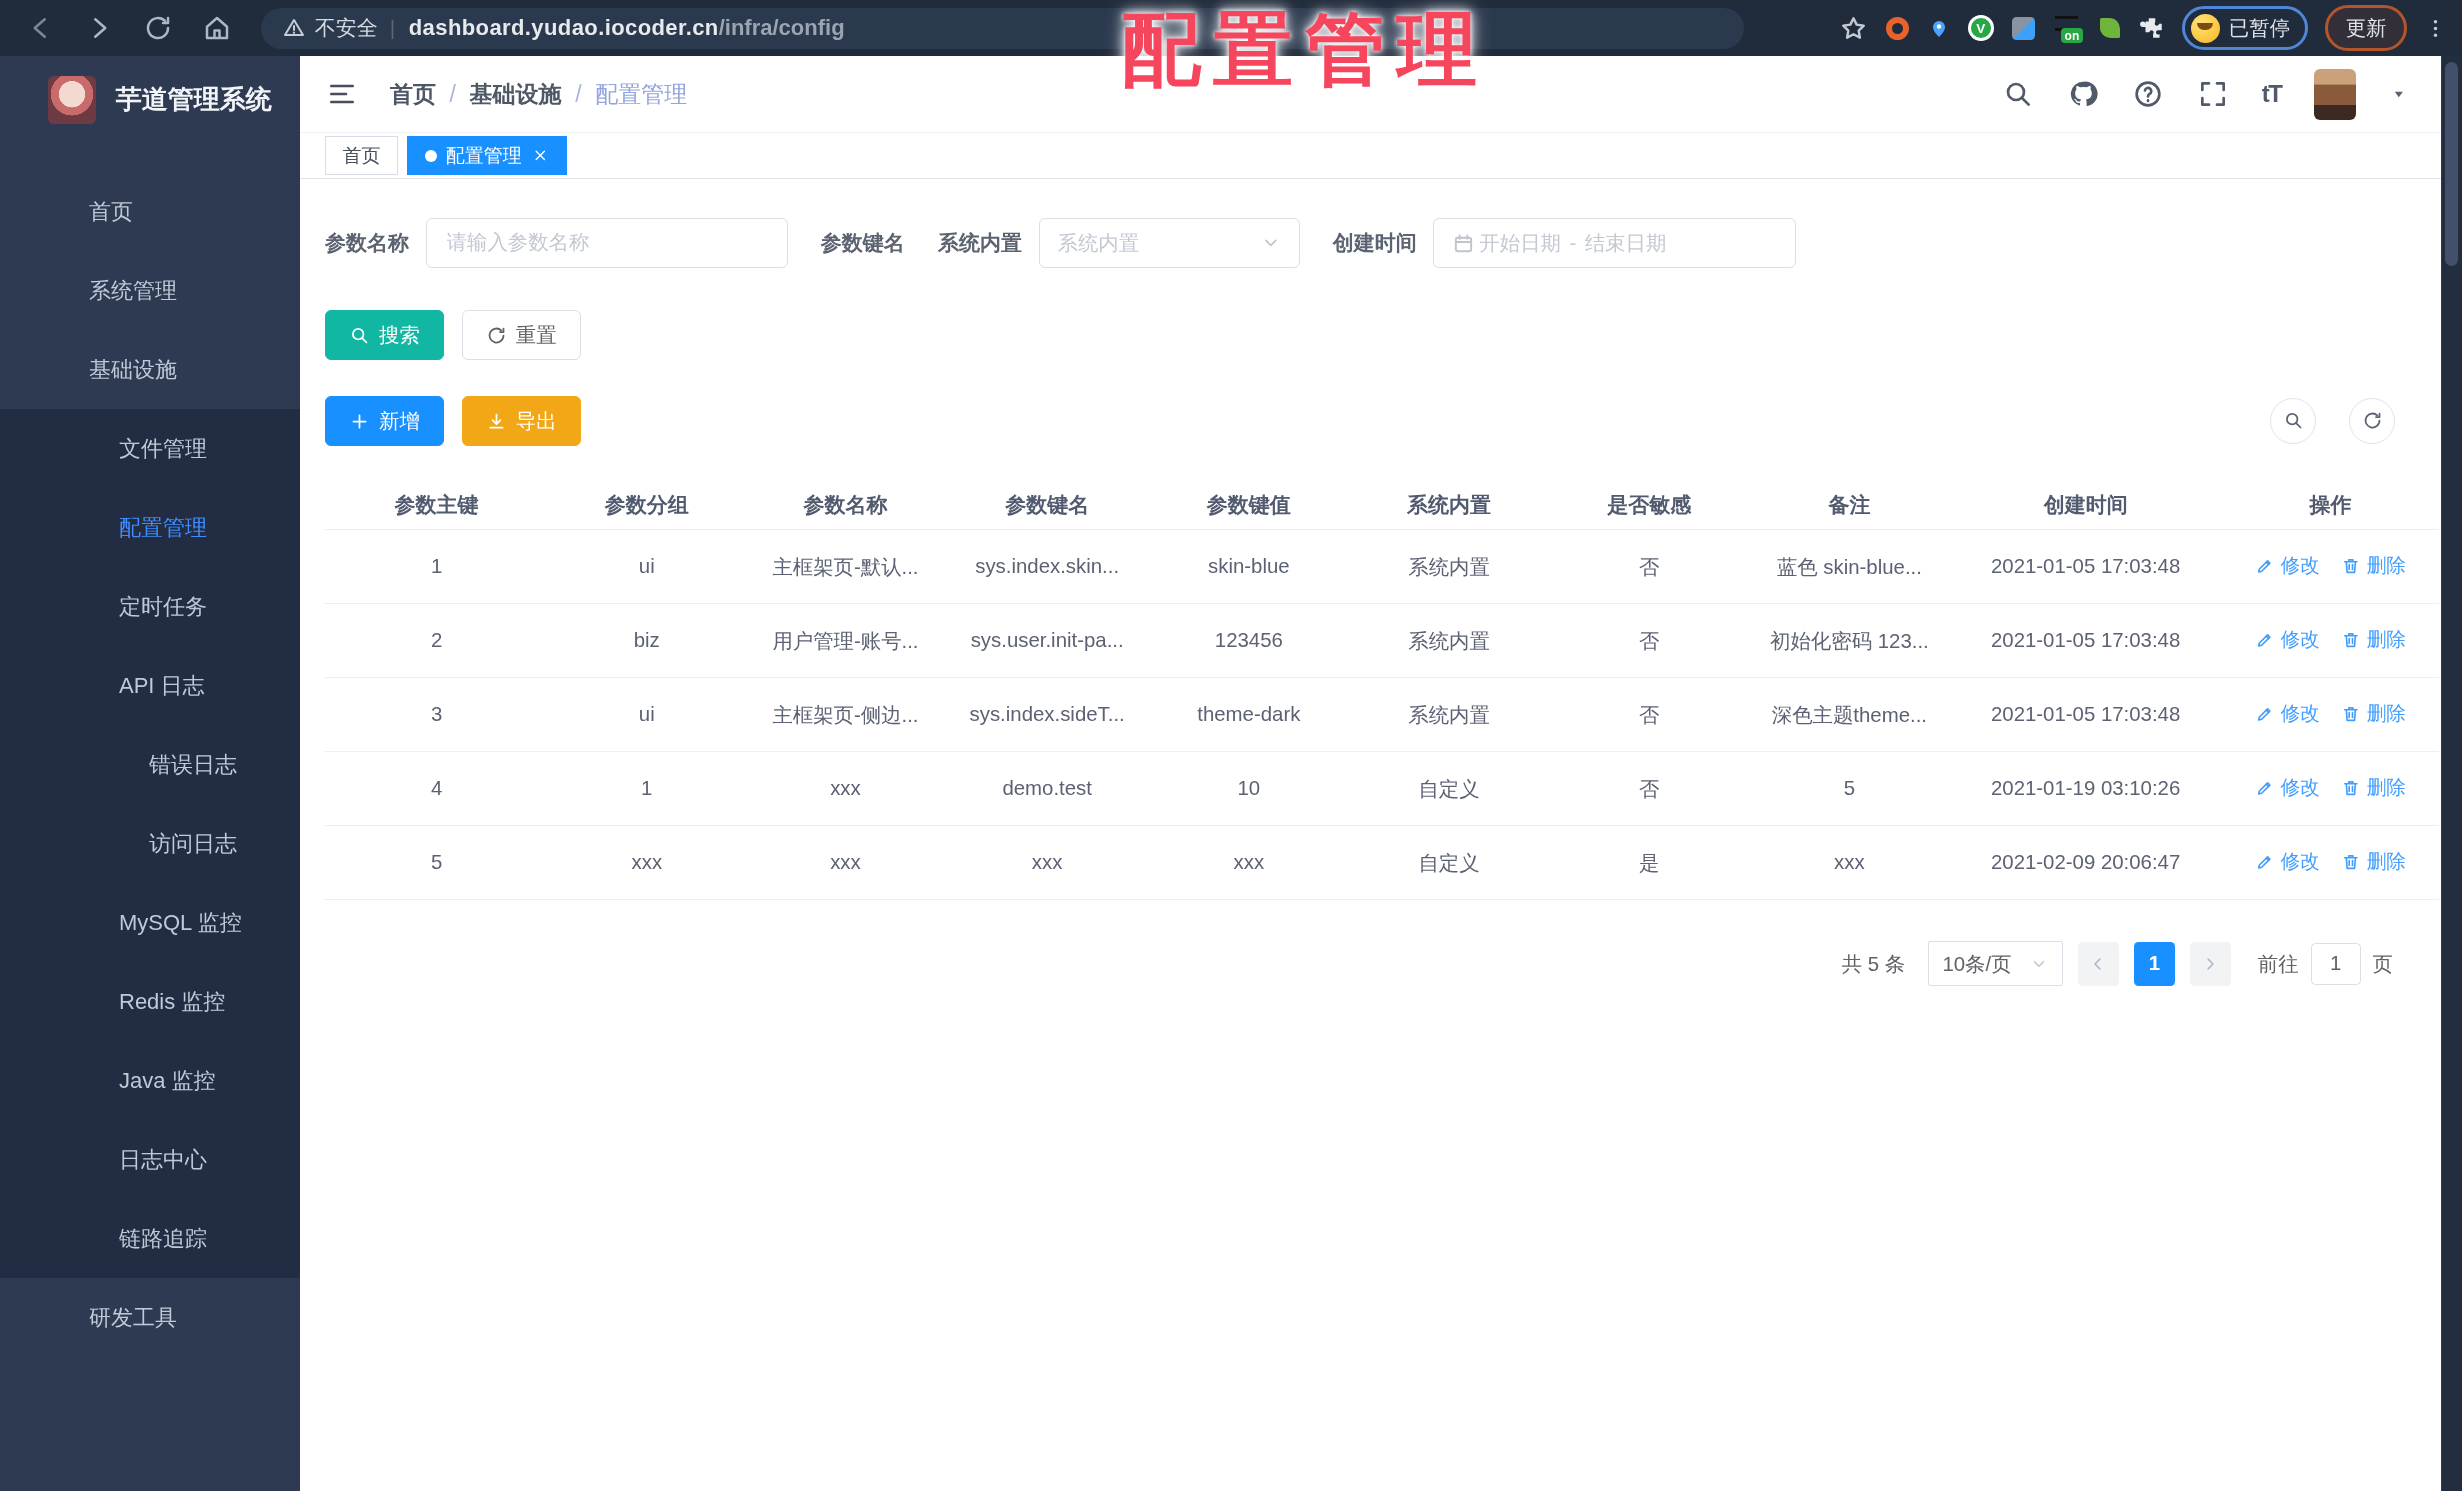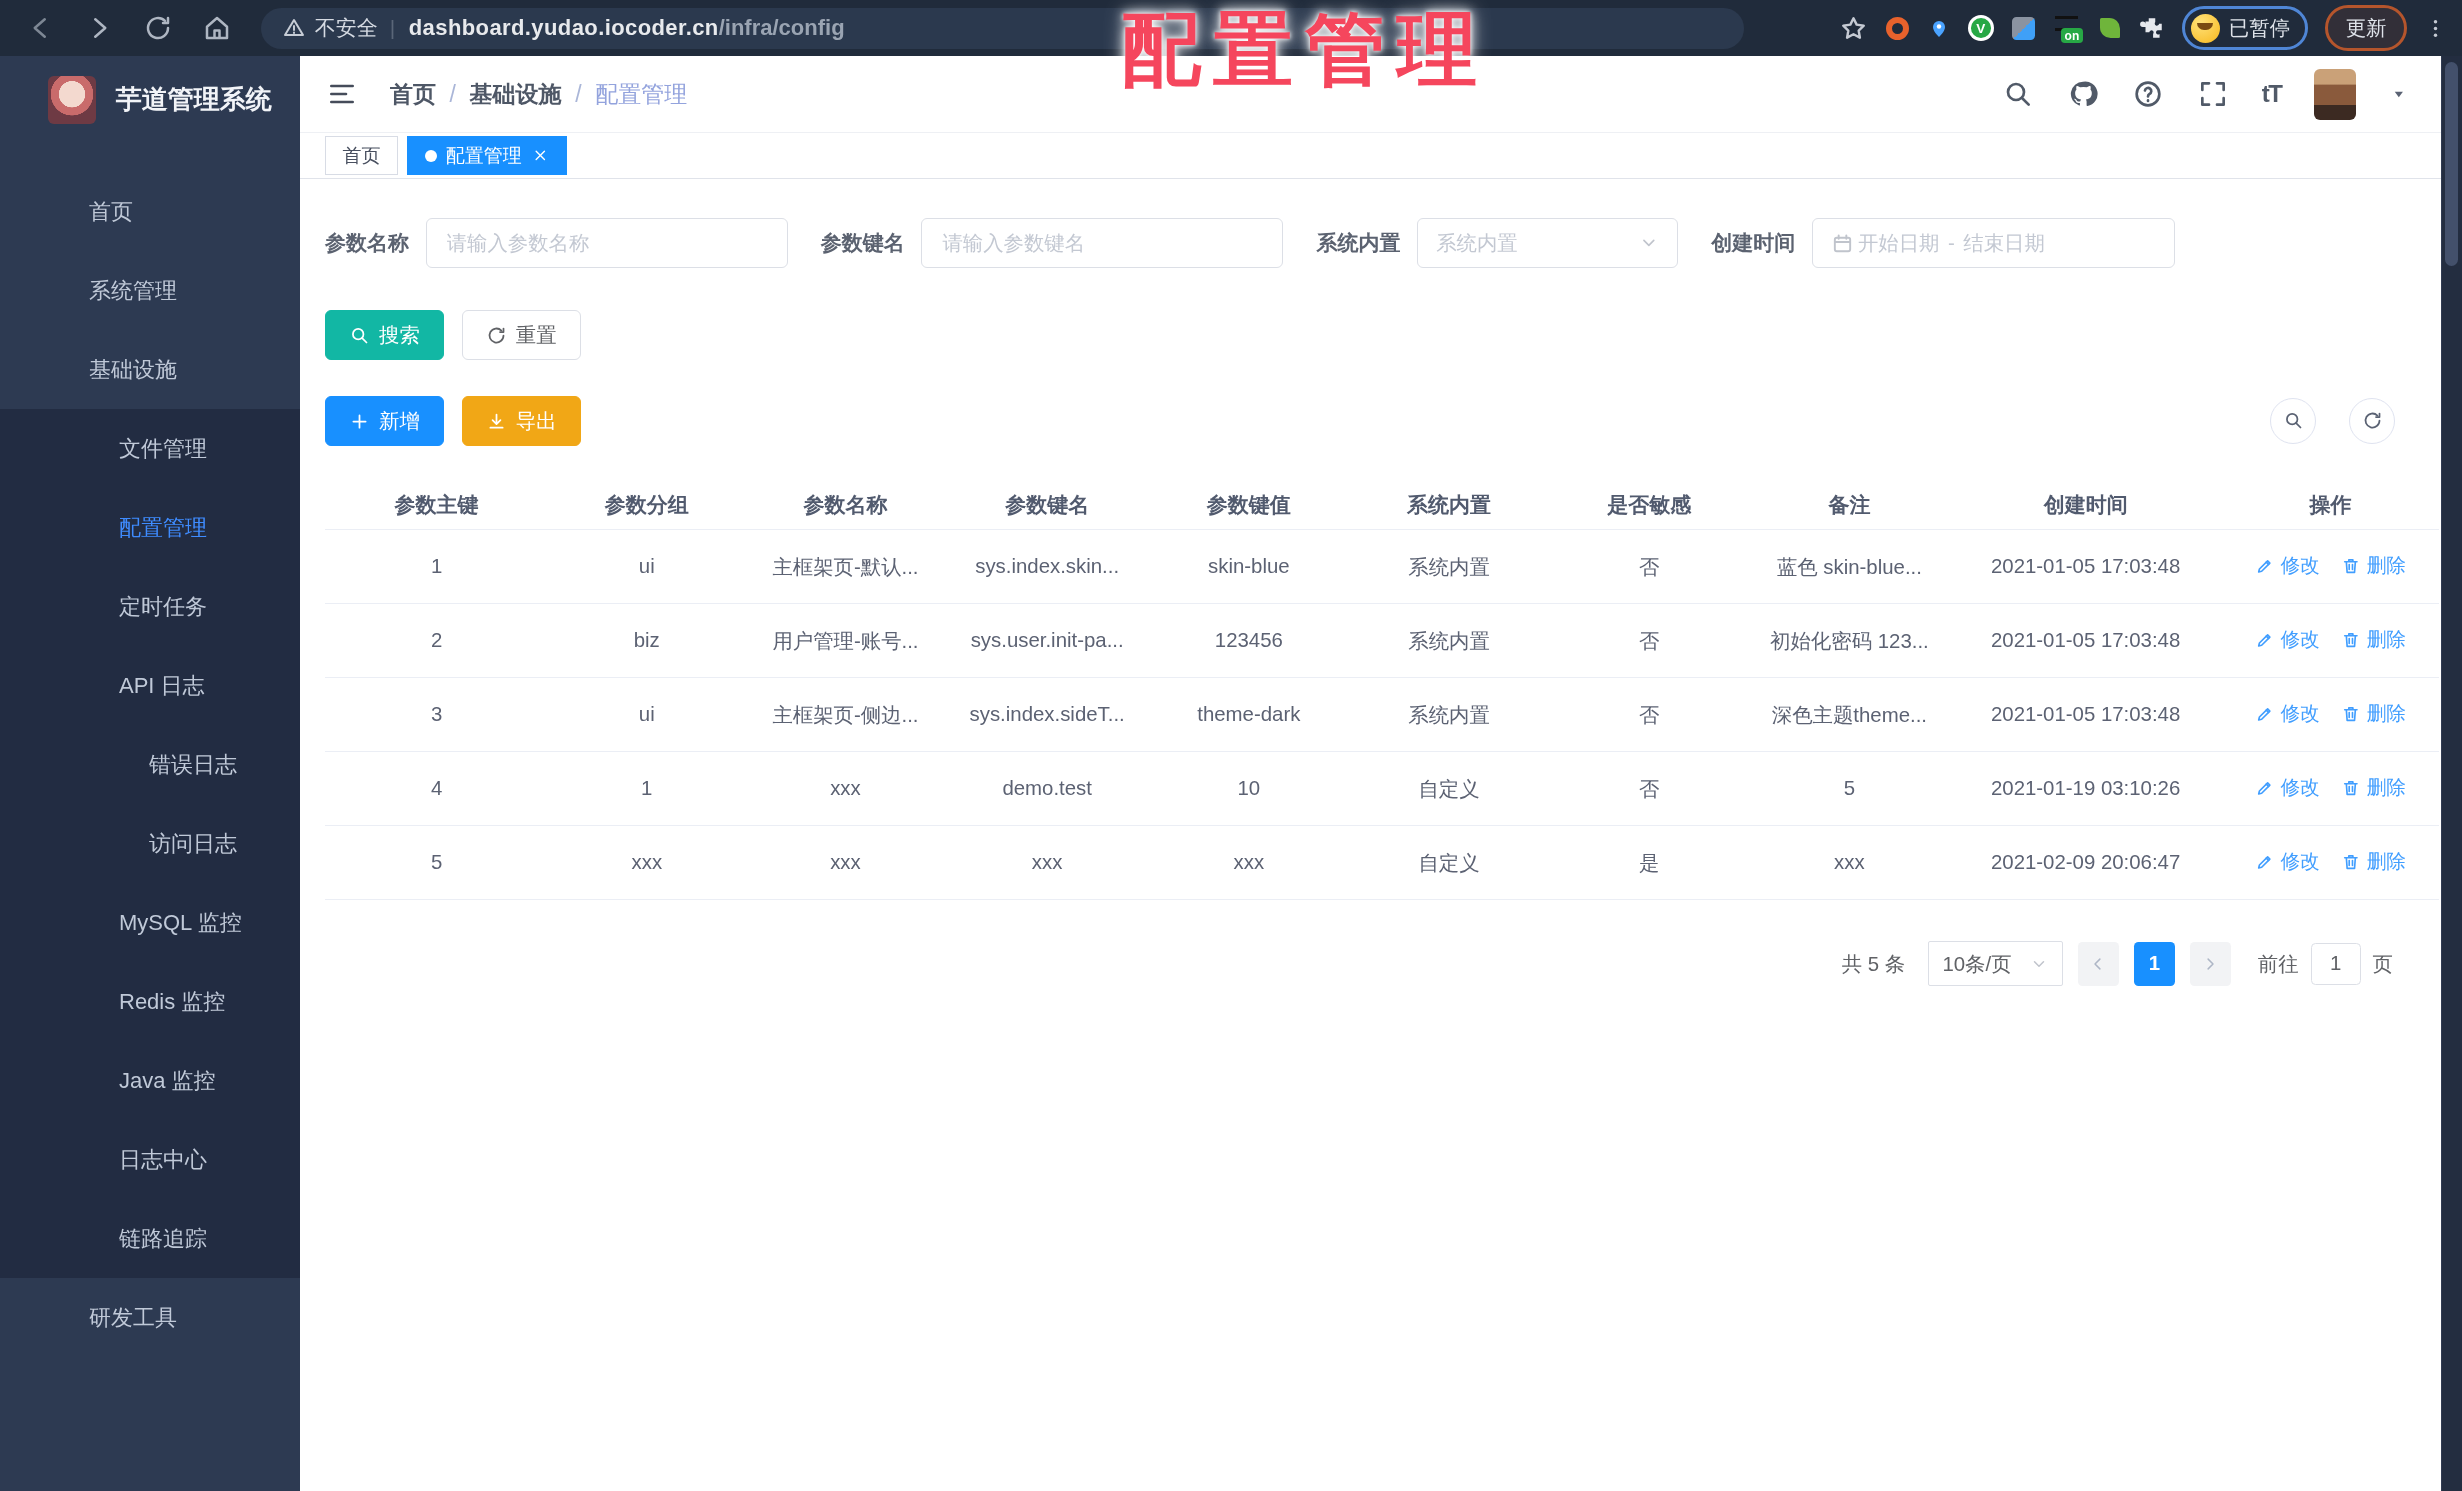--- a/index.html
+++ b/index.html
@@ -85,21 +85,21 @@
   .tag.active{background:#1890ff;border-color:#1890ff;color:#fff}
   .tag .dot{width:12px;height:12px;border-radius:50%;background:#fff;margin-right:9px}
   .tag .tag-close{width:16.6px;height:16.6px;margin-left:10.6px;color:#fff}
 
   
   .content{flex:1;background:#fff;padding:39px 23px 0 25px;box-sizing:border-box;position:relative}
   .filter-row{display:flex;align-items:center;gap:16.6px}
   .f-label{font-size:21px;font-weight:700;color:#5b6270;margin-left:16.6px}
   .f-label:first-child{margin-left:0}
   .f-input{height:50px;box-sizing:border-box;border:0.8px solid #dcdfe6;border-radius:6px;background:#fff;display:flex;align-items:center;padding:0 18px;color:#606266;font-size:20.4px}
-  .f-input input{border:none;outline:none;width:100%;font-size:20.4px;color:#606266;font-family:Liberation Sans, sans-serif;background:transparent}
+  .f-input input{border:none;outline:none;width:100%;font-size:20.4px;color:#606266;font-family:Liberation Mono, monospace;background:transparent}
   .f-input input::placeholder{color:#c3c8d2}
   .w-input{width:362px}
   .w-select{width:261px;justify-content:space-between;cursor:pointer}
   .placeholder{color:#c3c8d2}
   .sel-caret{width:19.7px;height:19.7px;color:#c0c4cc;flex:none}
   .w-date{width:363px;gap:4px;cursor:pointer}
   .cal-ic{width:23px;height:23px;color:#c0c4cc;flex:none}
   .date-sep{color:#c3c8d2;margin:0 4.5px}
 
   .btn-row{display:flex;align-items:center;gap:18px;margin-top:42px}
@@ -361,23 +361,20 @@
       </div>
 
       <div class="content">
 
         <div class="filter-row">
           <span class="f-label">参数名称</span>
           <div class="f-input w-input">
             <input placeholder="请输入参数名称" style="">
           </div>
           <span class="f-label">参数键名</span>
-          <div class="f-input w-input">
-            <input placeholder="请输入参数键名" style="">
-          </div>
           <span class="f-label">系统内置</span>
           <div class="f-input w-select">
             <span class="placeholder">系统内置</span>
             <span class="sel-caret">
                 <svg viewBox="0 0 24 24" class="ic stroke">
                   <path d="M6 9l6 6 6-6"></path>
                 </svg>
               </span>
           </div>
           <span class="f-label">创建时间</span>

